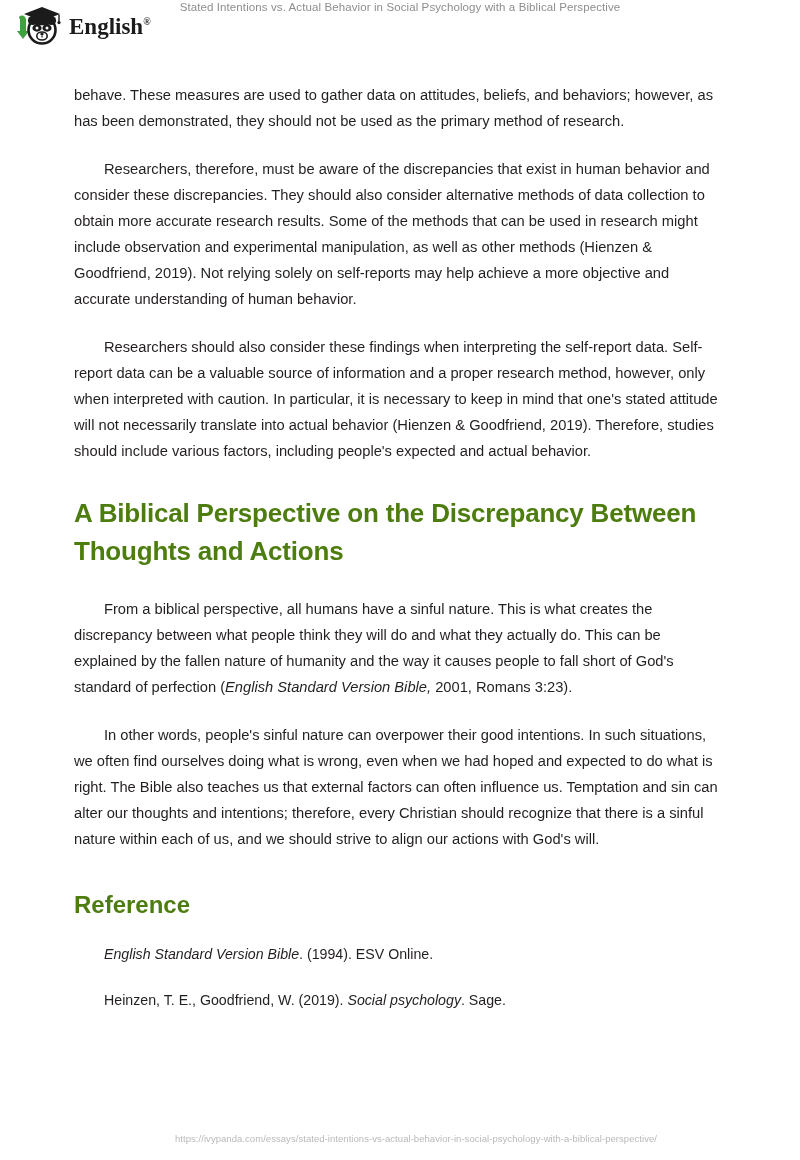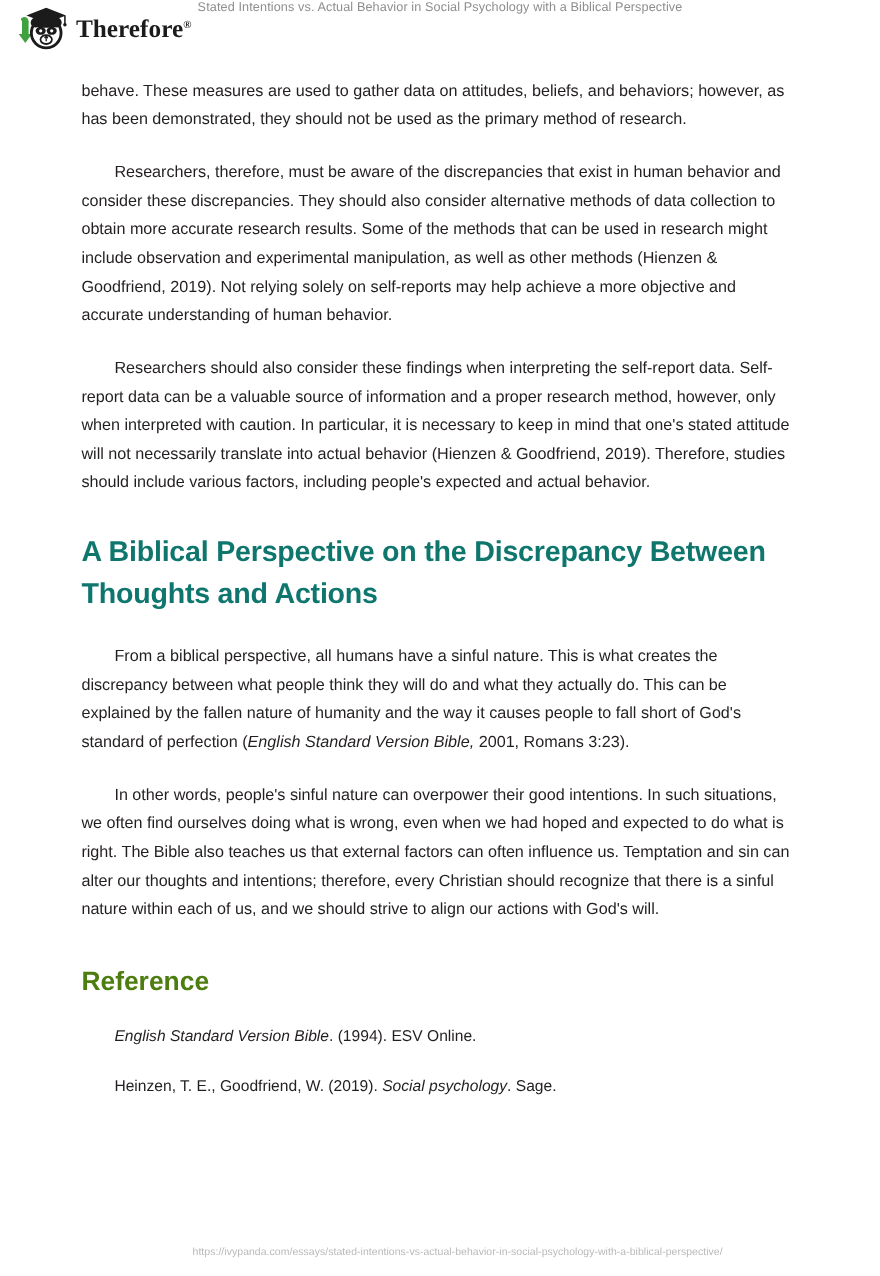--- a/index.html
+++ b/index.html
@@ -67,36 +67,36 @@
   }
 
   
   .content {
     position: absolute;
     left: 74px;
     top: 70px;
     width: 648px;
   }
   p.para {
-    margin: 0 0 22px 0;
+    margin: 12px 0 22px 0;
     font-size: 14.7px;
     line-height: 26px;
     text-indent: 30px;
     text-align: left;
     color: #231f20;
   }
   p.para.no-indent {
     text-indent: 0;
   }
   h2.section-heading {
     margin: 30px 0 26px 0;
     font-size: 26px;
     line-height: 38px;
     font-weight: 700;
-    color: #0f766e;
+    color: #4d7c0f;
     letter-spacing: -0.2px;
   }
   h2.ref-heading {
     margin: 38px 0 22px 0;
     font-size: 24px;
     line-height: 30px;
     font-weight: 700;
     color: #4d7c0f;
   }
   .reference-list {
@@ -154,21 +154,21 @@
         <ellipse cx="26" cy="31" rx="5.2" ry="4" fill="#ffffff" stroke="#1b1b1b" stroke-width="1.6"></ellipse>
         <ellipse cx="26" cy="29" rx="1.7" ry="1.2" fill="#1b1b1b"></ellipse>
         <path d="M26 30.4 L26 32.4" stroke="#1b1b1b" stroke-width="1.2"></path>
 
         <path d="M26 2 L44 9 L26 16 L8 9 Z" fill="#1b1b1b"></path>
         <path d="M15 11.5 L15 18 C18 21, 34 21, 37 18 L37 11.5" fill="#1b1b1b"></path>
         <path d="M43 9.4 L43 17" stroke="#1b1b1b" stroke-width="1.4"></path>
         <circle cx="43" cy="17.6" r="1.6" fill="#1b1b1b"></circle>
       </svg>
     </span>
-    <span class="brand-wordmark"><span>Therefore</span><span class="brand-reg">®</span></span>
+    <span class="brand-wordmark"><span>English</span><span class="brand-reg">®</span></span>
   </div>
 
   <div class="header-title">Stated Intentions vs. Actual Behavior in Social Psychology with a Biblical Perspective</div>
 </div>
 
 <div class="content">
 
   <p class="para no-indent">behave. These measures are used to gather data on attitudes, beliefs, and behaviors; however, as has been demonstrated, they should not be used as the primary method of research.</p>
 
   <p class="para">Researchers, therefore, must be aware of the discrepancies that exist in human behavior and consider these discrepancies. They should also consider alternative methods of data collection to obtain more accurate research results. Some of the methods that can be used in research might include observation and experimental manipulation, as well as other methods (Hienzen &amp; Goodfriend, 2019). Not relying solely on self-reports may help achieve a more objective and accurate understanding of human behavior.</p>

